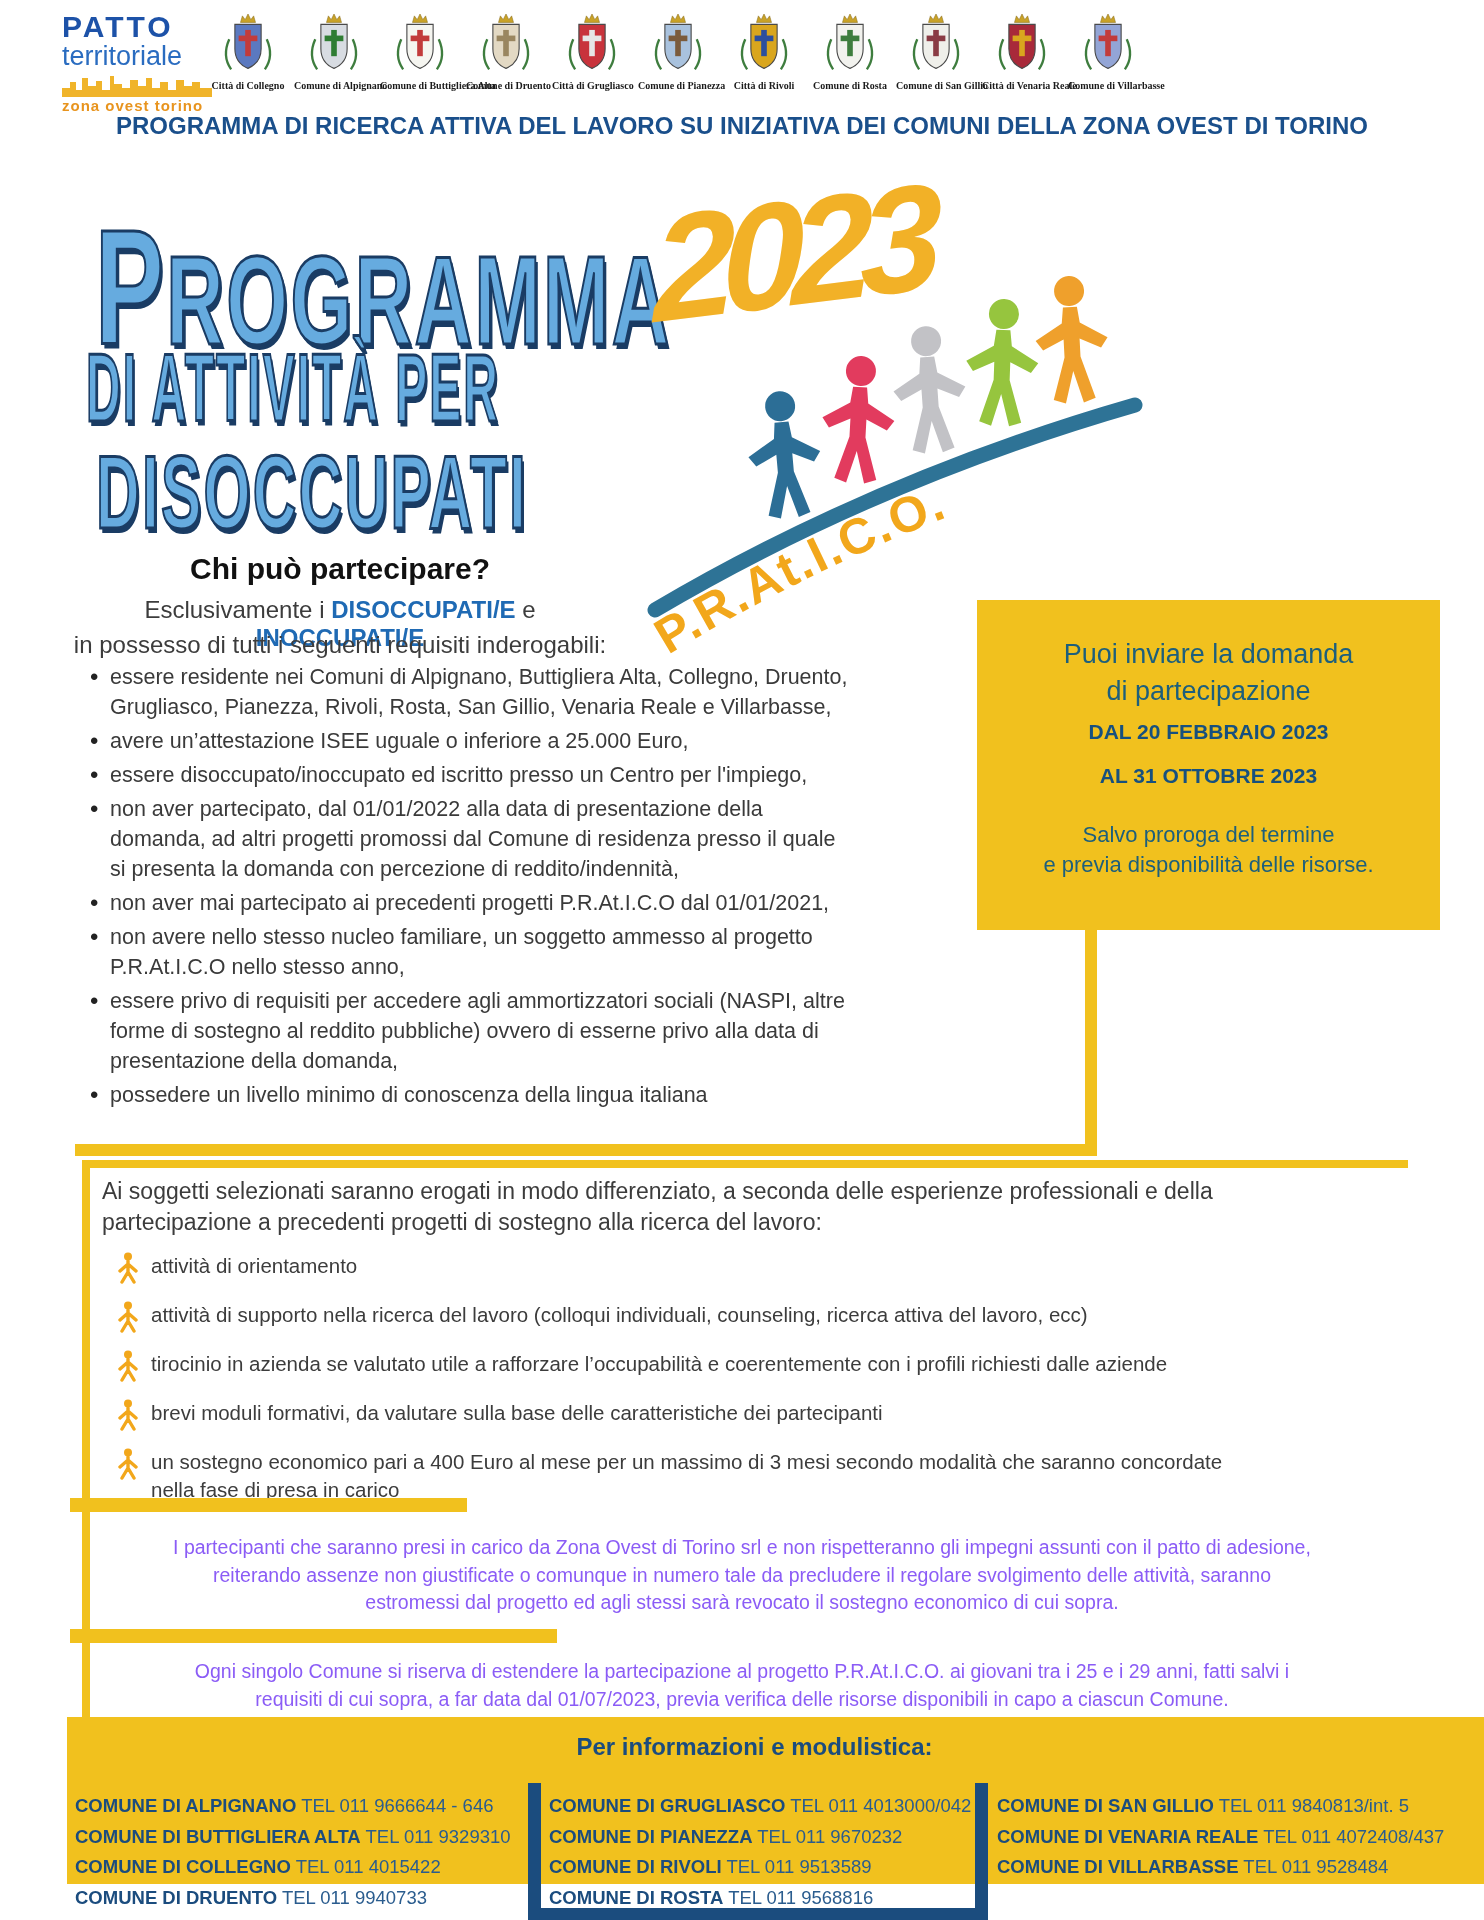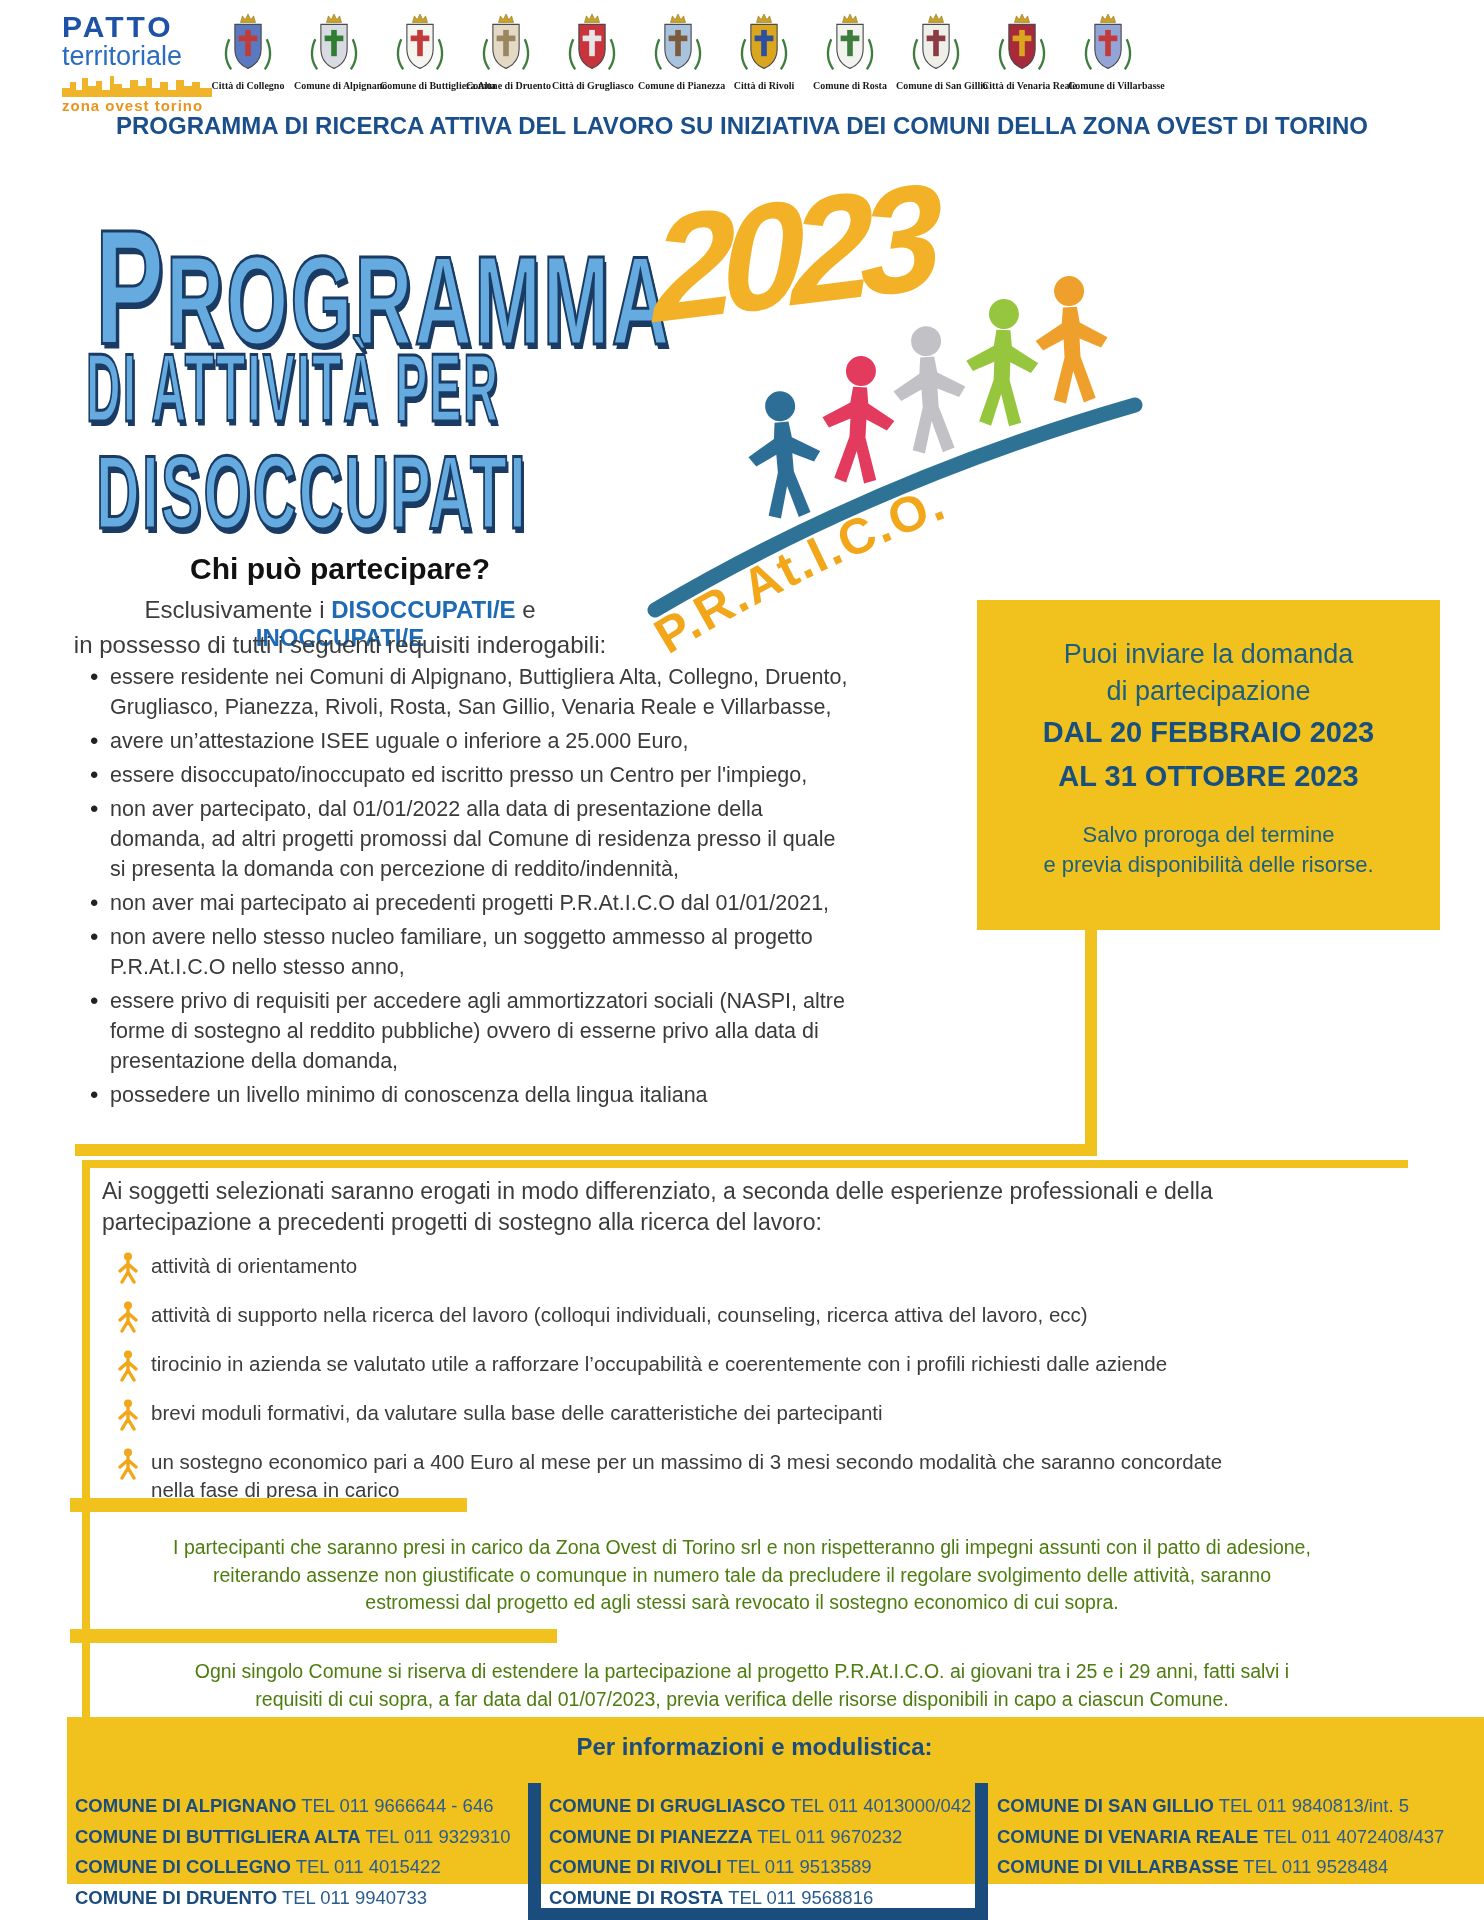--- a/index.html
+++ b/index.html
@@ -46,36 +46,36 @@
           font-size:24px;color:#3C3C3C;}
   .req-list{position:absolute;left:82px;top:662px;width:920px;margin:0;padding:0;list-style:none;}
   .req-list li{position:relative;padding-left:28px;font-size:21.5px;line-height:30px;
                color:#3A3A3A;white-space:pre-line;margin-bottom:4px;}
   .req-list li::before{content:"\2022";position:absolute;left:8px;top:0;font-size:24px;color:#222;}
 
   
   .apply-box{position:absolute;left:977px;top:600px;width:463px;height:330px;background:#F1C11E;
              text-align:center;box-sizing:border-box;padding-top:36px;}
   .apply-line{font-size:27px;color:#1D5F7C;line-height:37px;}
-  .apply-bold{font-size:29px;font-weight:700;color:#17507E;line-height:44px;}
+  .apply-bold{font-size:21px;font-weight:700;color:#17507E;line-height:44px;}
   .apply-note{font-size:22px;color:#1D5F7C;line-height:30px;}
   .apply-gap{height:22px;}
 
   .ybar{position:absolute;background:#F1C11E;}
 
   
   .benefits-intro{position:absolute;left:102px;top:1176px;width:1310px;font-size:23px;
                   line-height:31px;color:#3C3C3C;white-space:pre-line;}
   .benefits-list{position:absolute;left:118px;top:1252px;width:1300px;}
   .benefit{display:flex;align-items:flex-start;gap:13px;margin-bottom:17px;}
   .benefit svg{flex:0 0 auto;margin-top:0px;}
   .benefit-text{font-size:20.5px;line-height:28px;color:#3C3C3C;white-space:pre-line;}
 
   .notice{position:absolute;text-align:center;font-size:19.5px;line-height:27.5px;
-          color:#4d7c0f;white-space:pre-line;}
+          color:#8b5cf6;white-space:pre-line;}
   .notice1{left:62px;top:1534px;width:1360px;}
   .notice2{left:62px;top:1658px;width:1360px;}
 
   
   .footer{position:absolute;left:55px;top:1717px;width:1429px;height:167px;background:#F1C11E;margin-left:12px;}
   .footer-heading{position:absolute;left:0;top:16px;width:1375px;text-align:center;
                   font-size:24px;font-weight:700;color:#1B4C7E;}
   .fcol{position:absolute;top:74px;}
   .fcol-1{left:8px;}
   .fcol-2{left:482px;}

